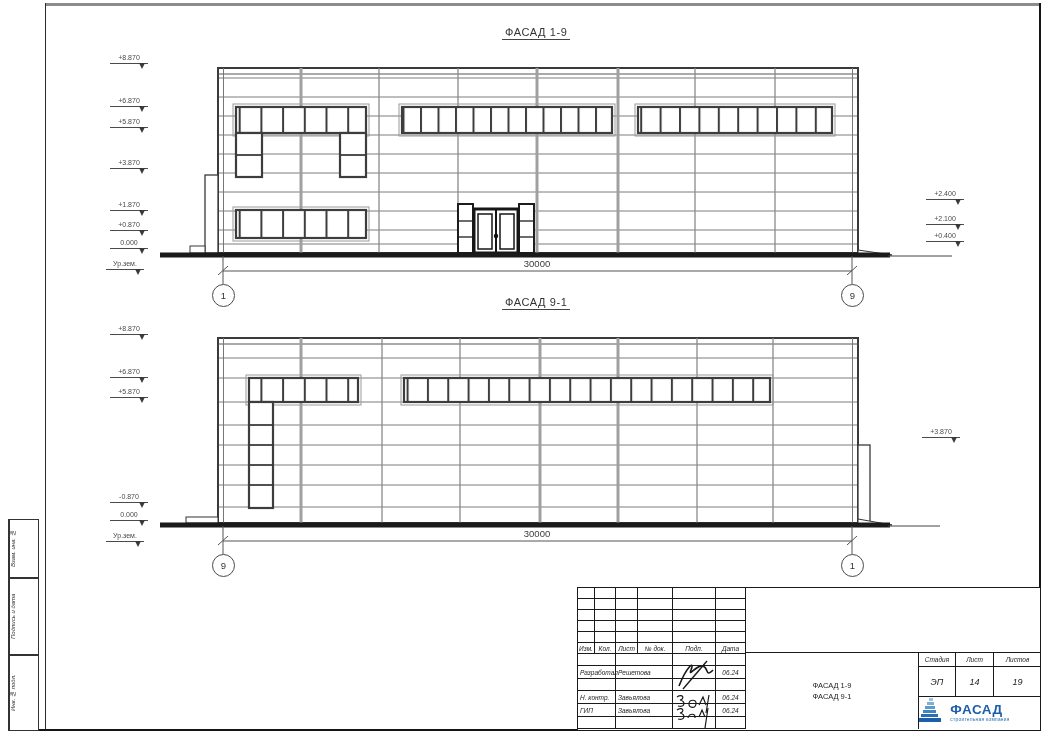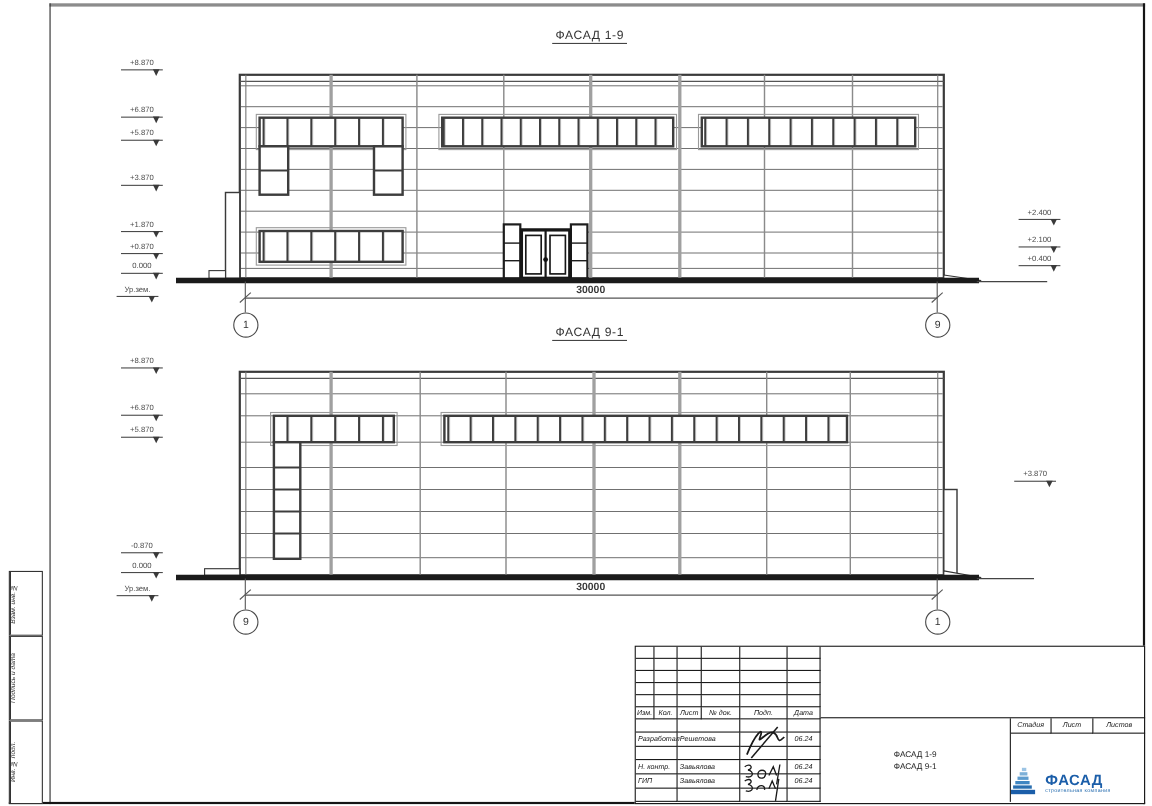--- a/index.html
+++ b/index.html
@@ -18,21 +18,21 @@
   .ftitle{position:absolute;font-size:11px;letter-spacing:0.6px;color:#333;
           border-bottom:1px solid #444;padding:0 3px 1px;}
 
   
   .emark{position:absolute;width:38px;height:10px;border-bottom:1px solid #4a4a4a;
          font-size:7px;color:#4a4a4a;text-align:center;line-height:9px;}
   .emark::after{content:"";position:absolute;right:3px;bottom:-6px;
          border:3.5px solid transparent;border-top:6px solid #3a3a3a;border-bottom:0;}
 
   
-  .dim{position:absolute;width:42px;text-align:center;font-size:9.5px;color:#3a3a3a;font-weight:bold;}
+  .dim{position:absolute;width:42px;text-align:center;font-size:9.5px;color:#3a3a3a;}
 
   
   .axis{position:absolute;width:21px;height:21px;border:1.2px solid #4a4a4a;border-radius:50%;
         background:#fff;text-align:center;line-height:21px;font-size:9.5px;color:#333;}
 
   
   .sidebox{position:absolute;left:8px;width:31px;border:1px solid #333;display:flex;background:#fff;box-sizing:border-box;}
   .sidebox .lbl{width:15px;border-right:1px solid #333;writing-mode:vertical-rl;transform:rotate(180deg);
         font-size:6px;font-style:italic;color:#333;text-align:center;padding:2px 0;overflow:hidden;}
   .sidebox .blank{flex:1;}
@@ -367,20 +367,25 @@
     <div class="tb-doc">
       <span>ФАСАД 1-9</span>
       <span>ФАСАД 9-1</span>
     </div>
 
     <div class="tb-shr">
       <div class="w37">Стадия</div>
       <div class="w38">Лист</div>
       <div class="wfl">Листов</div>
     </div>
+    <div class="tb-shv">
+      <div class="w37">ЭП</div>
+      <div class="w38">14</div>
+      <div class="wfl">19</div>
+    </div>
 
     <div class="tb-logo">
       <svg width="24" height="26" viewBox="0 0 24 26">
         <rect x="10" y="1" width="4" height="3" fill="#9cc4e4"></rect>
         <rect x="8" y="5" width="7" height="3" fill="#7db0d8"></rect>
         <rect x="6" y="9" width="10" height="3" fill="#5e9cce"></rect>
         <rect x="4" y="13" width="13" height="3" fill="#3f86c2"></rect>
         <rect x="2" y="17" width="17" height="3" fill="#2a6fb0"></rect>
         <rect x="0" y="21" width="22" height="4" fill="#1b5ea9"></rect>
       </svg>

